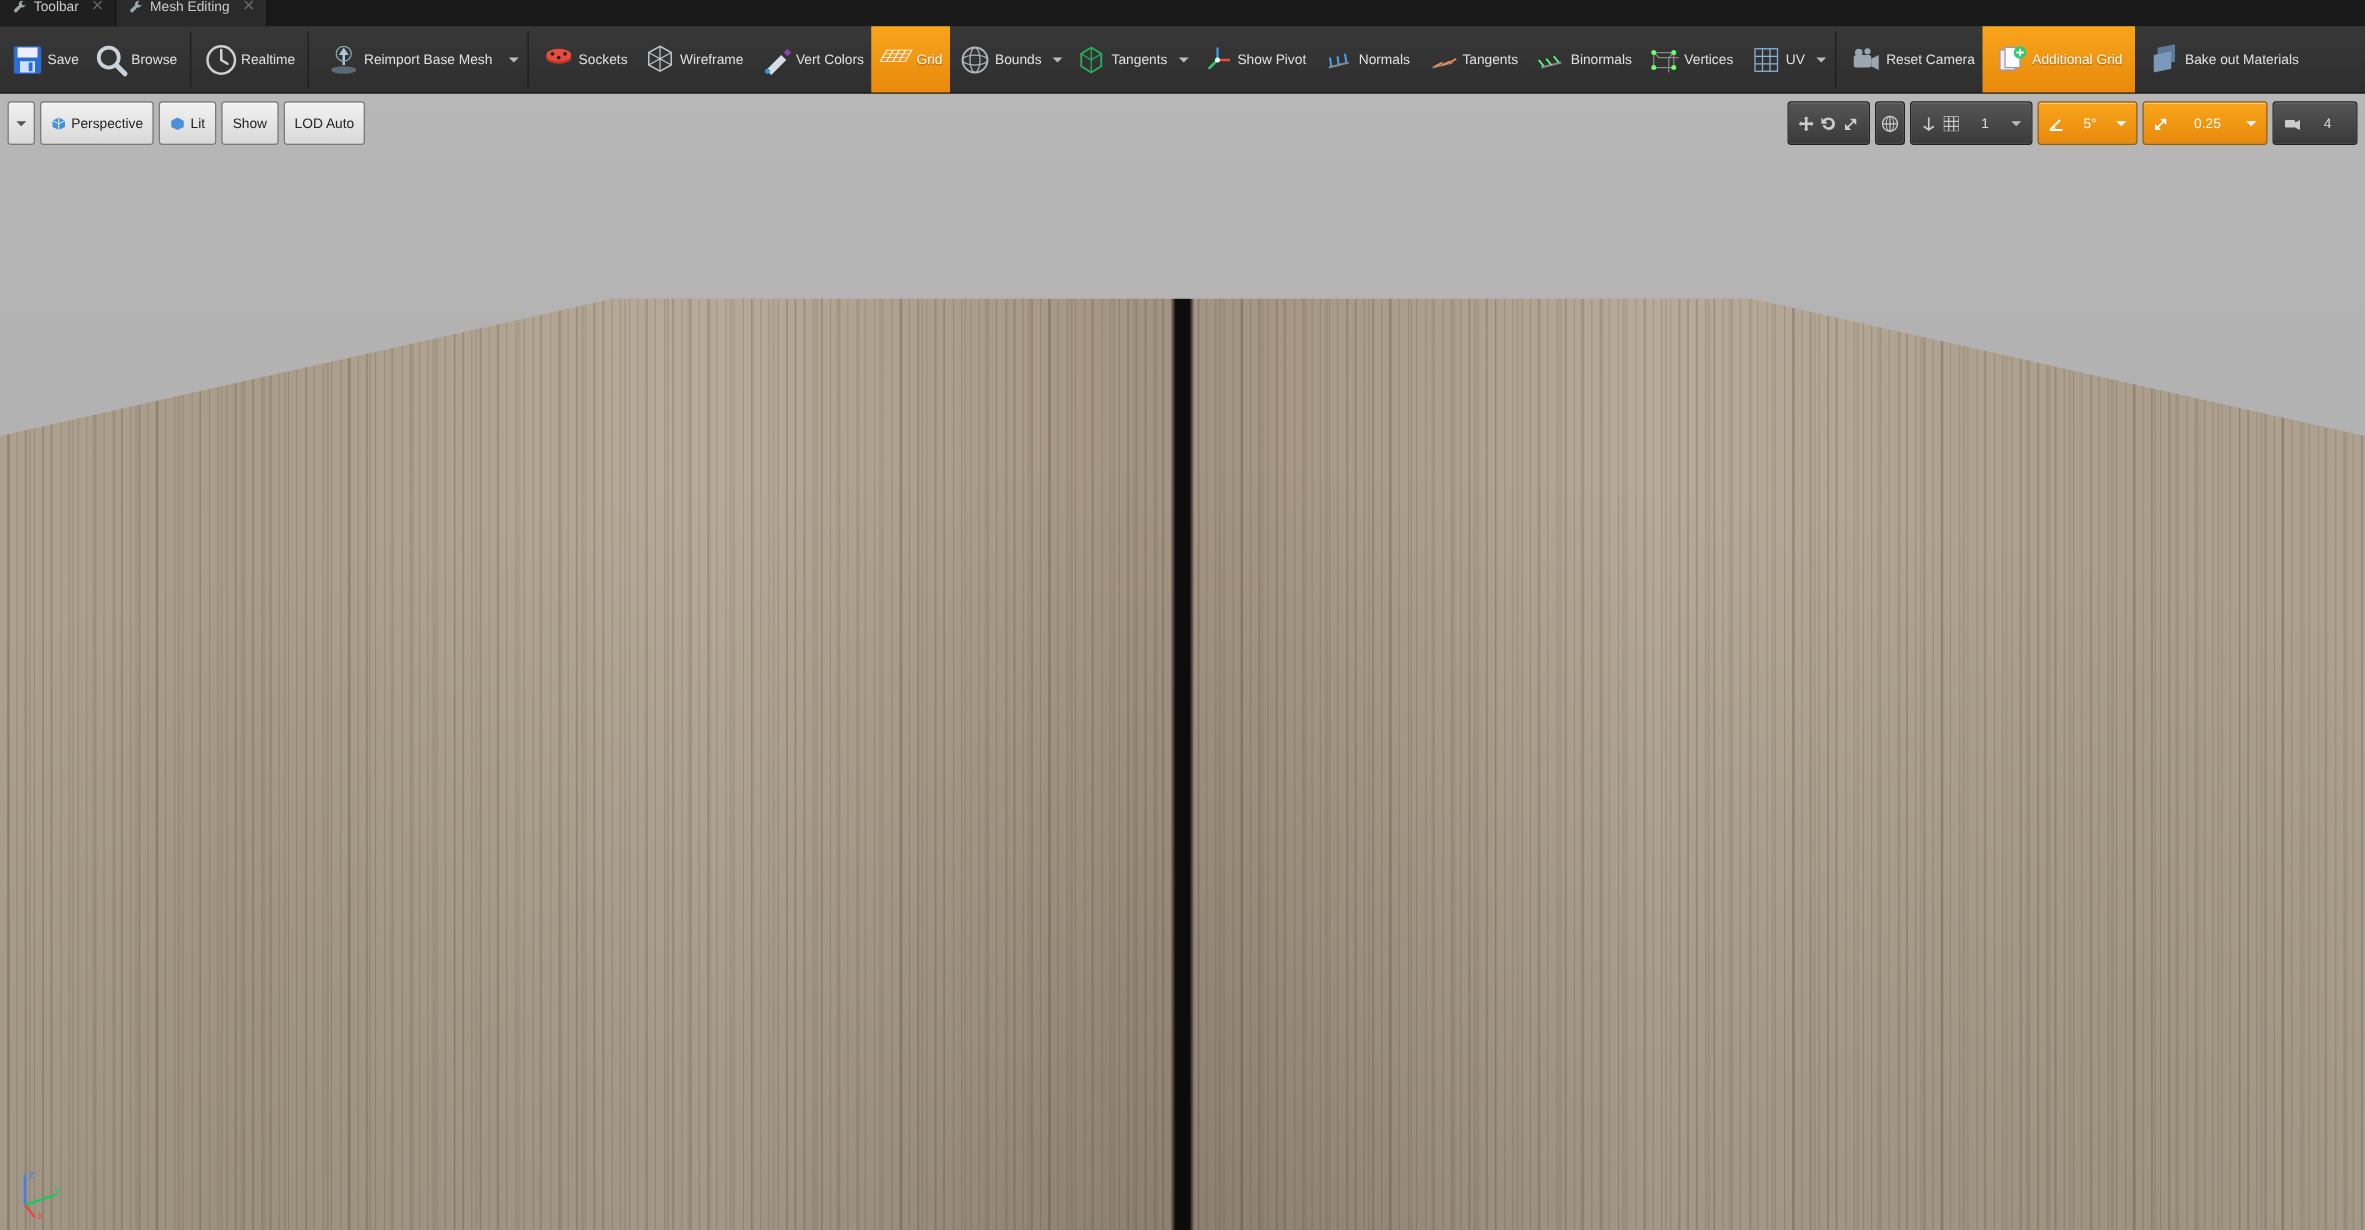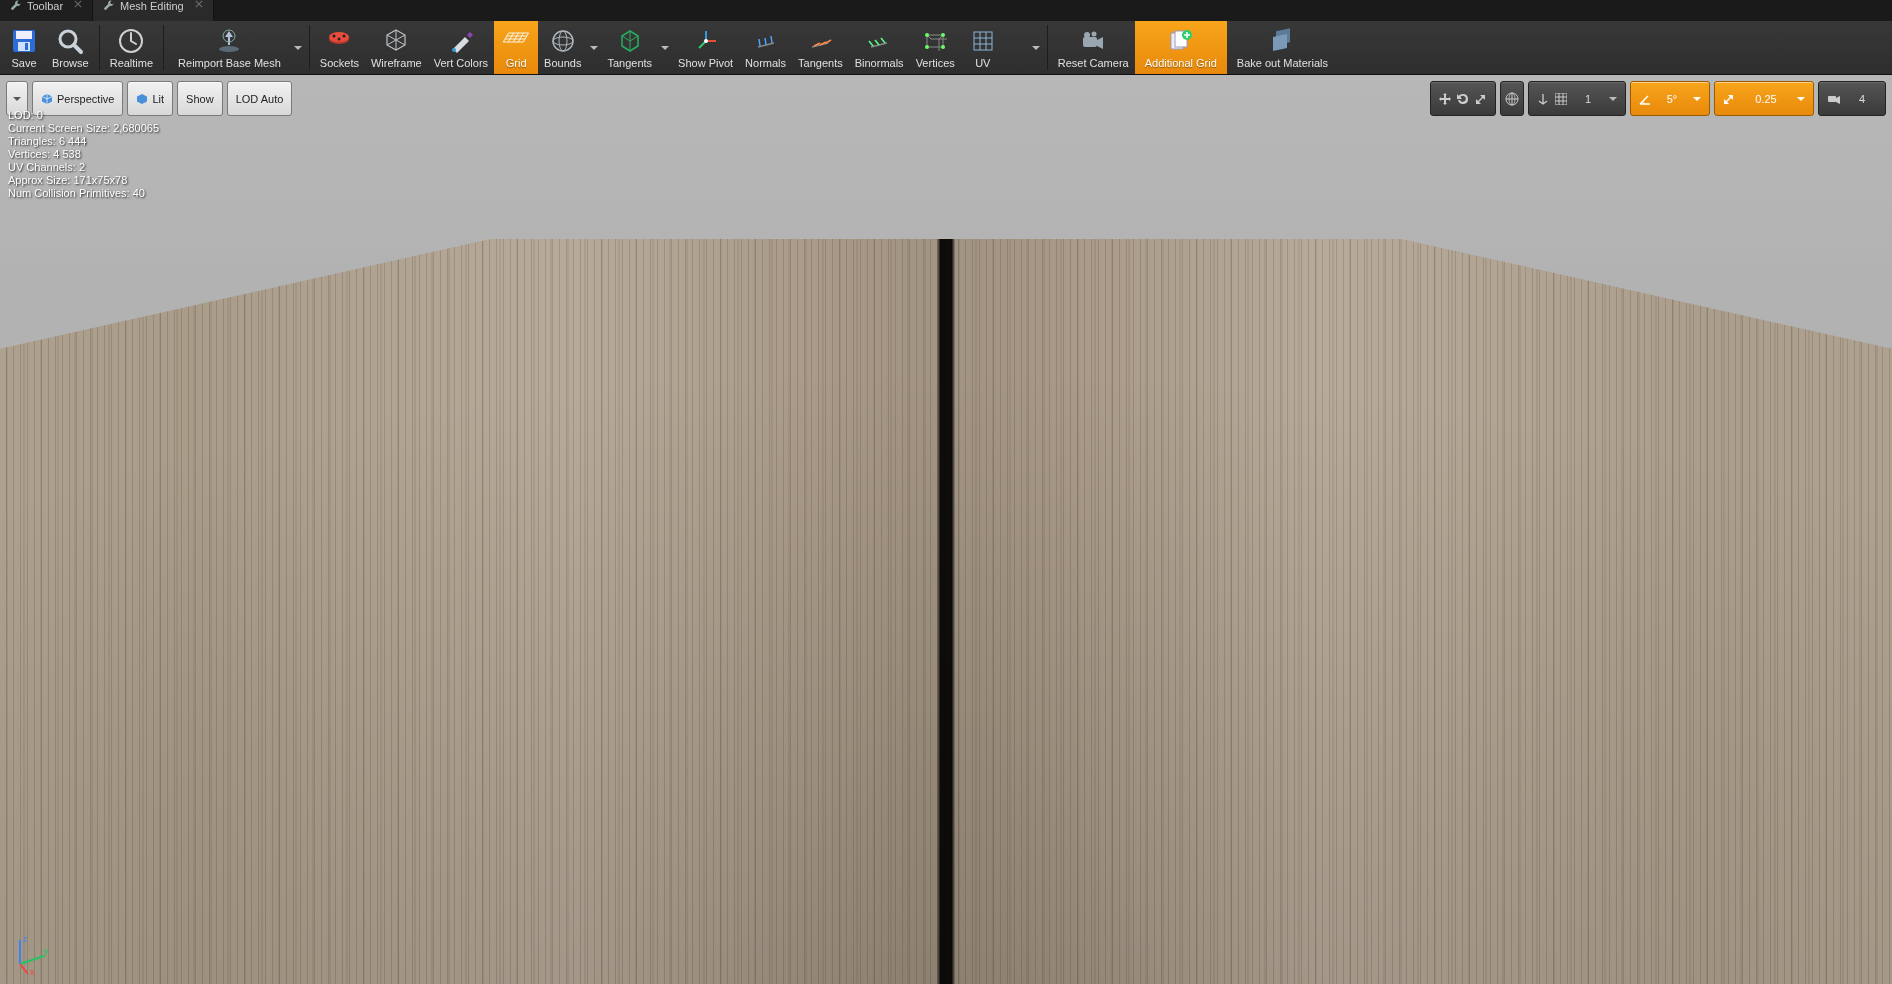--- a/index.html
+++ b/index.html
@@ -45,21 +45,21 @@
 .toolbar {
   display: flex;
   align-items: stretch;
   background: linear-gradient(#383838, #2e2e2e);
   height: 54px;
   border-bottom: 1px solid #111;
   padding: 0 2px;
 }
 .tool-btn {
   display: flex;
-  flex-direction: column;
+  flex-direction: row;
   align-items: center;
   justify-content: center;
   min-width: 44px;
   padding: 2px 6px 2px;
   cursor: pointer;
   position: relative;
   gap: 2px;
 }
 .tool-btn.wide { min-width: 88px; padding-left: 10px; padding-right: 10px; }
 .tool-btn.active {
@@ -394,21 +394,21 @@
           <path d="M6 8h16v12H6zM6 8l4 4h16M22 8l-4 4v12" fill="none" stroke="#888" stroke-width="1"></path>
           <circle cx="6" cy="8" r="2" fill="#6f6"></circle>
           <circle cx="22" cy="8" r="2" fill="#6f6"></circle>
           <circle cx="6" cy="20" r="2" fill="#6f6"></circle>
           <circle cx="22" cy="20" r="2" fill="#6f6"></circle>
         </svg>
     </span>
     <span class="tool-label">Vertices</span>
   </div>
 
-  <div style="display:flex;gap:24px;">
+  <div style="display:flex;">
     <div class="tool-btn">
       <span class="tool-icon">
         <svg width="28" height="28" viewBox="0 0 28 28">
             <rect x="5" y="5" width="18" height="18" fill="none" stroke="#8db4d8" stroke-width="1"></rect>
             <path d="M5 11h18M5 17h18M11 5v18M17 5v18" stroke="#8db4d8" stroke-width="1"></path>
           </svg>
       </span>
       <span class="tool-label">UV</span>
     </div>
     <div class="drop-arrow"></div>
@@ -551,29 +551,20 @@
             <svg width="14" height="12" viewBox="0 0 14 12">
               <rect x="1" y="3" width="8" height="6" rx="1" fill="#ccc"></rect>
               <path d="M9 5l4-2v8l-4-2z" fill="#ccc"></path>
             </svg>
           </span>
         <span class="vp-val">4</span>
       </div>
     </div>
   </div>
 
-  <div class="stats">
-    <div>LOD:  0</div>
-    <div>Current Screen Size:  2,680065</div>
-    <div>Triangles:  6 444</div>
-    <div>Vertices:  4 538</div>
-    <div>UV Channels:  2</div>
-    <div>Approx Size:  171x75x78</div>
-    <div>Num Collision Primitives:  40</div>
-  </div>
 
   <div class="gizmo">
     <svg width="44" height="44" viewBox="0 0 44 44">
       <line x1="12" y1="32" x2="12" y2="8" stroke="#3b82f6" stroke-width="2"></line>
       <text x="15" y="10" fill="#3b82f6" font-size="9">z</text>
       <line x1="12" y1="32" x2="36" y2="24" stroke="#22c55e" stroke-width="2"></line>
       <text x="36" y="22" fill="#22c55e" font-size="9">y</text>
       <line x1="12" y1="32" x2="20" y2="42" stroke="#ef4444" stroke-width="2"></line>
       <text x="22" y="43" fill="#ef4444" font-size="9">x</text>
     </svg>

